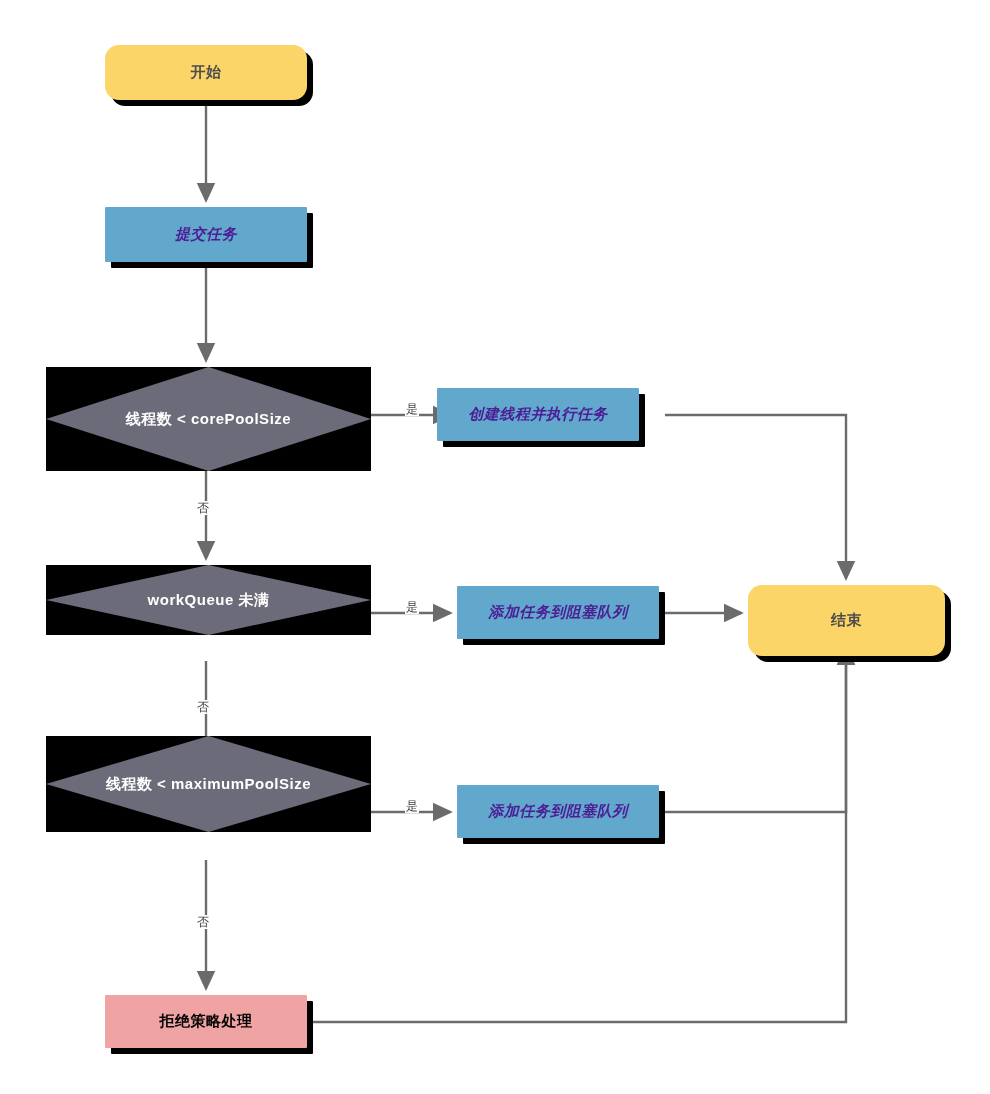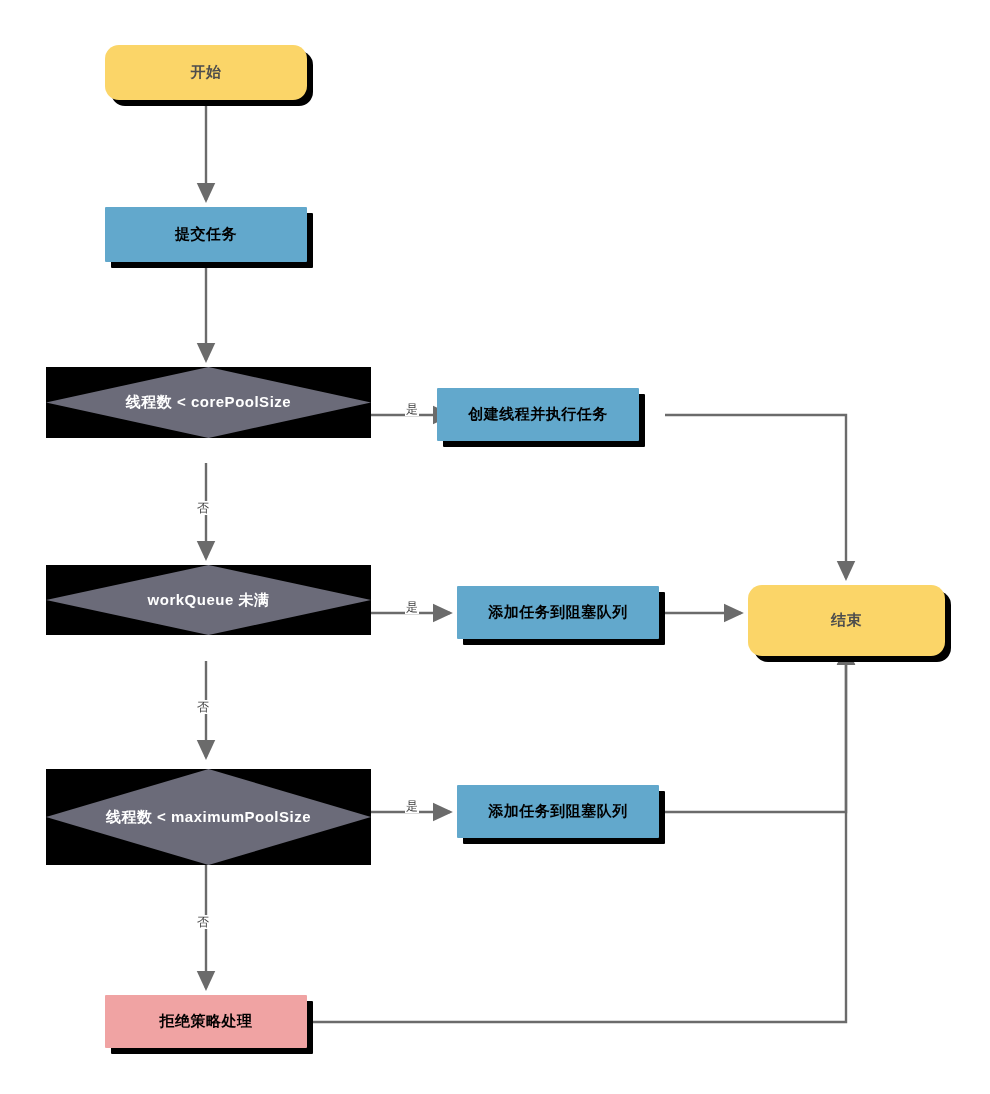--- a/index.html
+++ b/index.html
@@ -42,23 +42,24 @@
   
   .node.terminator {
     border-radius: 14px;
     background: #fbd568;
     color: #4d4d4d;
     box-shadow: 6px 6px 0 0 #000000;
   }
   
   .node.process {
     background: #62a8cc;
-    color: #000000;
+    color: #4c1d95;
     box-shadow: 6px 6px 0 0 #000000;
     border-radius: 1px;
+    font-style: italic;
   }
   
   .node.reject {
     background: #f0a3a3;
     color: #000000;
     box-shadow: 6px 6px 0 0 #000000;
     border-radius: 1px;
   }
   
   .node.decision {
@@ -124,35 +125,35 @@
       </g>
   </svg>
 
   <div id="node-layer">
       <div class="node terminator" style="left: 105px; top: 45px; width: 202px; height: 55px;">
         <span class="nlabel">开始</span>
       </div>
       <div class="node process" style="left: 105px; top: 207px; width: 202px; height: 55px;">
         <span class="nlabel">提交任务</span>
       </div>
-      <div class="node decision" style="left: 46px; top: 367px; width: 325px; height: 71px;">
+      <div class="node decision" style="left: 46px; top: 367px; width: 325px; height: 104px;">
         <div class="diamond"></div>
         <span class="dlabel nlabel">线程数 &lt; corePoolSize</span>
       </div>
       <div class="node process" style="left: 437px; top: 388px; width: 202px; height: 53px;">
         <span class="nlabel">创建线程并执行任务</span>
       </div>
       <div class="node decision" style="left: 46px; top: 565px; width: 325px; height: 70px;">
         <div class="diamond"></div>
         <span class="dlabel nlabel">workQueue 未满</span>
       </div>
       <div class="node process" style="left: 457px; top: 586px; width: 202px; height: 53px;">
         <span class="nlabel">添加任务到阻塞队列</span>
       </div>
-      <div class="node decision" style="left: 46px; top: 769px; width: 325px; height: 96px;">
+      <div class="node decision" style="left: 46px; top: 736px; width: 325px; height: 96px;">
         <div class="diamond"></div>
         <span class="dlabel nlabel">线程数 &lt; maximumPoolSize</span>
       </div>
       <div class="node process" style="left: 457px; top: 785px; width: 202px; height: 53px;">
         <span class="nlabel">添加任务到阻塞队列</span>
       </div>
       <div class="node terminator" style="left: 748px; top: 585px; width: 197px; height: 71px;">
         <span class="nlabel">结束</span>
       </div>
       <div class="node reject" style="left: 105px; top: 995px; width: 202px; height: 53px;">

